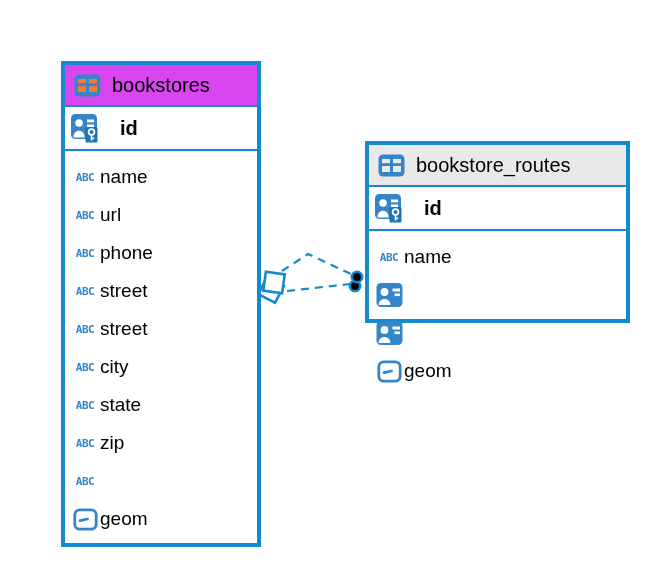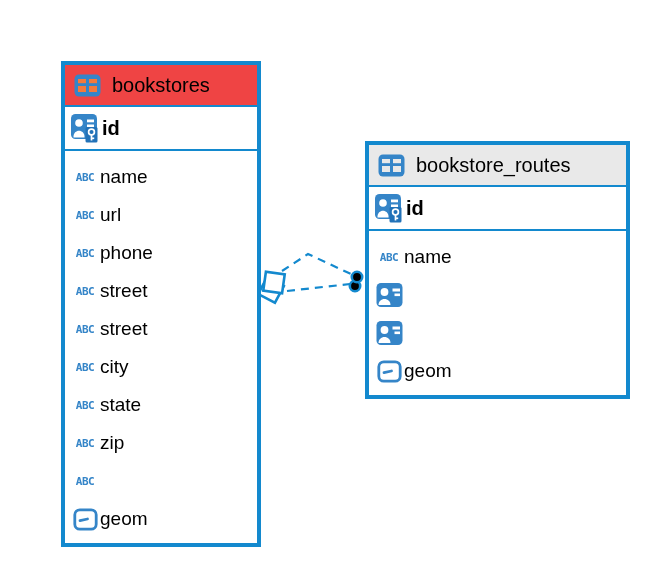--- a/index.html
+++ b/index.html
@@ -9,24 +9,24 @@
   }
   .entity{
     position:absolute;box-sizing:border-box;background:#fff;
     border:4px solid #1389CE;z-index:2;
   }
   .entity-header{
     height:42px;display:flex;align-items:center;gap:10px;
     padding-left:7px;border-bottom:2px solid #1389CE;
     font-size:20px;font-weight:400;box-sizing:border-box;
   }
-  .hdr-orange{background:#ef4444;--cell:#F5793B;}
+  .hdr-orange{background:#d946ef;--cell:#F5793B;}
   .hdr-gray{background:#E9E9E9;--cell:#E9E9E9;}
   .pk-row{
-    height:44px;display:flex;align-items:center;gap:2px;
+    height:44px;display:flex;align-items:center;gap:20px;
     padding-left:5px;border-bottom:2px solid #1389CE;
     font-size:20px;font-weight:700;box-sizing:border-box;background:#fff;
   }
   .cols{padding-top:7px;}
   .col-row{
     height:38px;display:flex;align-items:center;gap:0;
     padding-left:5px;font-size:19px;box-sizing:border-box;
   }
   .icon-cell{width:30px;min-width:30px;display:flex;align-items:center;justify-content:center;}
   .abc{
@@ -167,21 +167,21 @@
       <span class="icon-cell">
           <svg width="25" height="23">
             <use href="#sym-geom"></use>
           </svg>
         </span>
       <span class="lbl">geom</span>
     </div>
   </div>
 </div>
 
-<div class="entity" style="left:365px;top:141px;width:265px;height:258px;">
+<div class="entity" style="left:365px;top:141px;width:265px;height:182px;">
   <div class="entity-header hdr-gray">
     <span class="icon-cell">
       <svg width="27" height="23">
           <use href="#sym-table"></use>
         </svg>
     </span>
     <span class="lbl">bookstore_routes</span>
   </div>
   <div class="pk-row">
     <span class="icon-cell">

